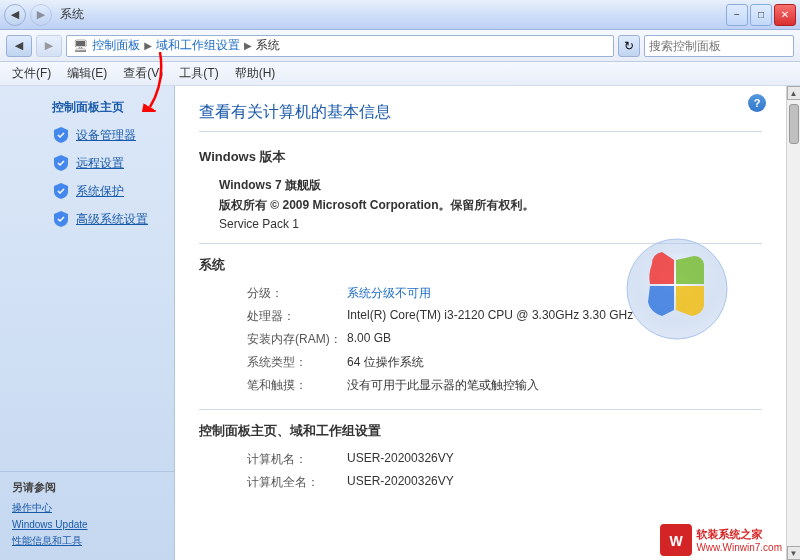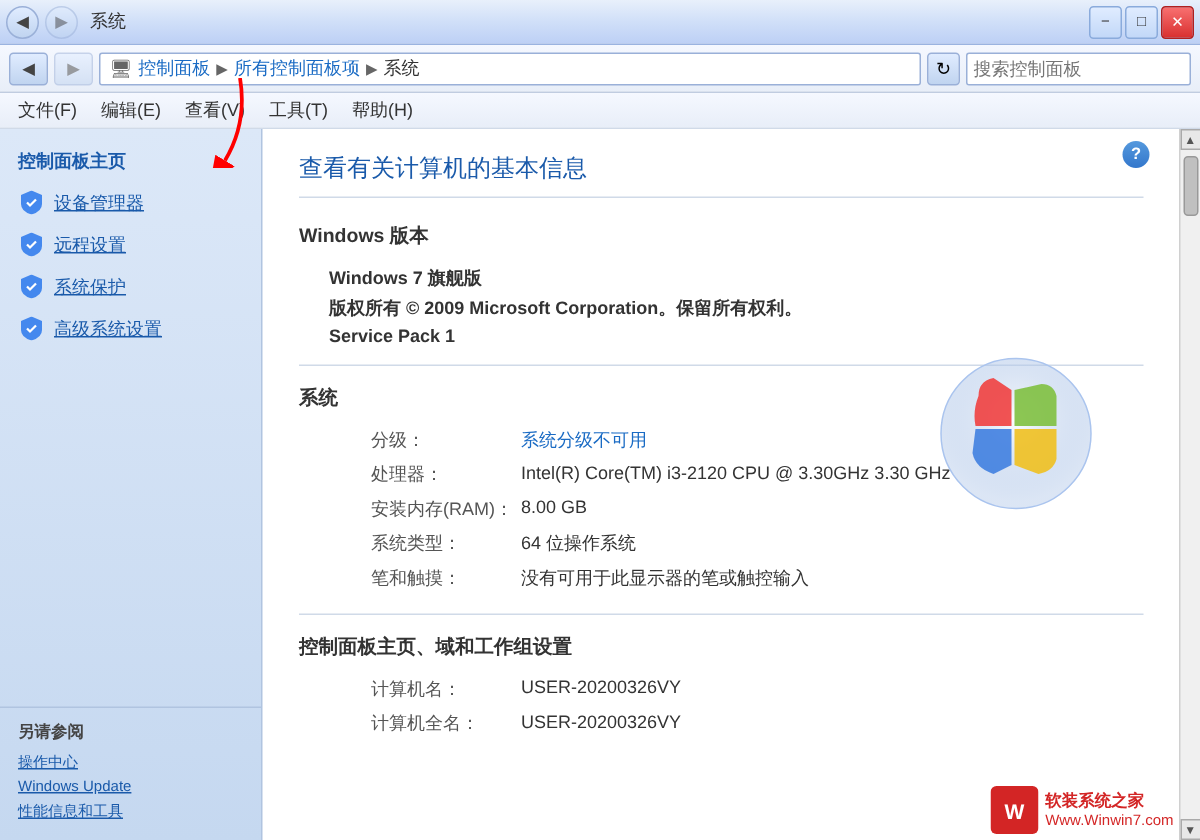--- a/index.html
+++ b/index.html
@@ -160,20 +160,21 @@
       width: 175px;
       background: linear-gradient(to bottom, #dce8f8 0%, #c5d8f0 100%);
       border-right: 1px solid #b0c4e0;
       padding: 0;
       overflow-y: auto;
       display: flex;
       flex-direction: column;
     }
     .sidebar-section {
       padding: 8px 0;
+      margin-left: 40px;
     }
     .sidebar-item {
       display: flex;
       align-items: center;
       padding: 5px 12px;
       cursor: pointer;
       color: #1a5aaa;
       font-size: 12px;
       gap: 6px;
       text-decoration: underline;
@@ -264,21 +265,20 @@
     .section-divider {
       border: none;
       border-top: 1px solid #d0dae8;
       margin: 12px 0;
     }
     .service-pack {
       padding-left: 20px;
       padding-top: 3px;
       font-size: 12px;
       color: #333;
-      font-weight: bold;
     }
     .win-version-line {
       font-size: 12px;
       padding-left: 20px;
       padding-top: 3px;
       color: #333;
       font-weight: bold;
     }
 
     
@@ -392,21 +392,21 @@
   </div>
 </div>
 
 <div class="address-bar">
   <div class="nav-btn">◀</div>
   <div class="nav-btn" style="opacity:0.5;">▶</div>
   <div class="breadcrumb-box">
     <span style="color:#666;">🖥</span>
     <span class="breadcrumb-item">控制面板</span>
     <span class="breadcrumb-arrow">▶</span>
-    <span class="breadcrumb-item">所有控制面板项</span>
+    <span class="breadcrumb-item">域和工作组设置</span>
     <span class="breadcrumb-arrow">▶</span>
     <span class="breadcrumb-current">系统</span>
   </div>
   <div class="refresh-btn">↻</div>
   <div class="search-box">
     <input type="text" placeholder="搜索控制面板" style="">
 
   </div>
 </div>
 

